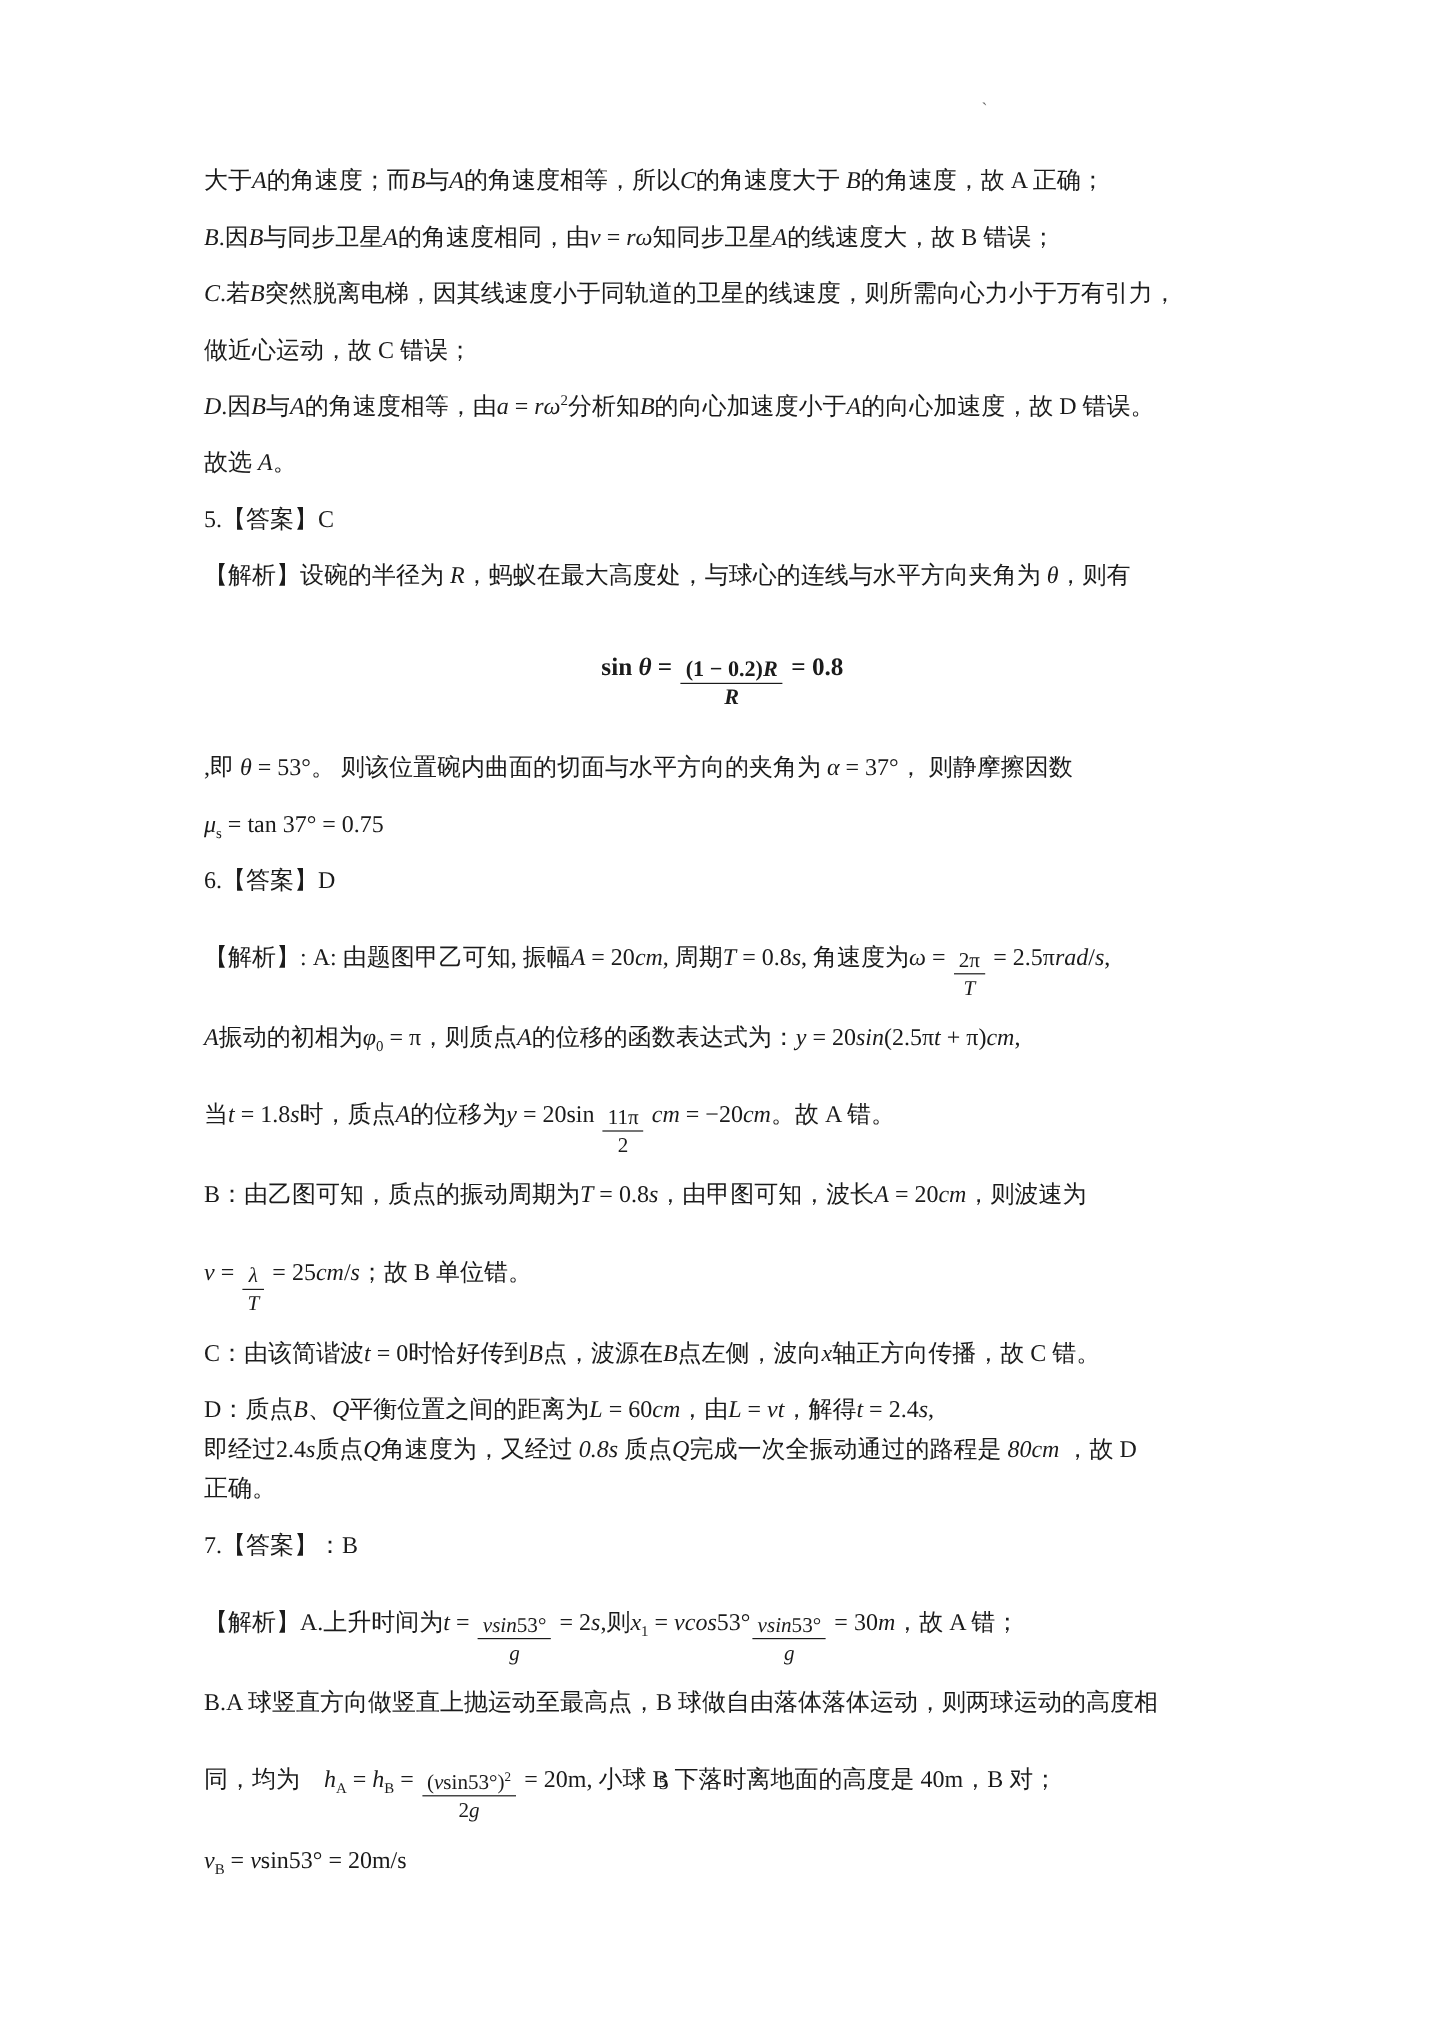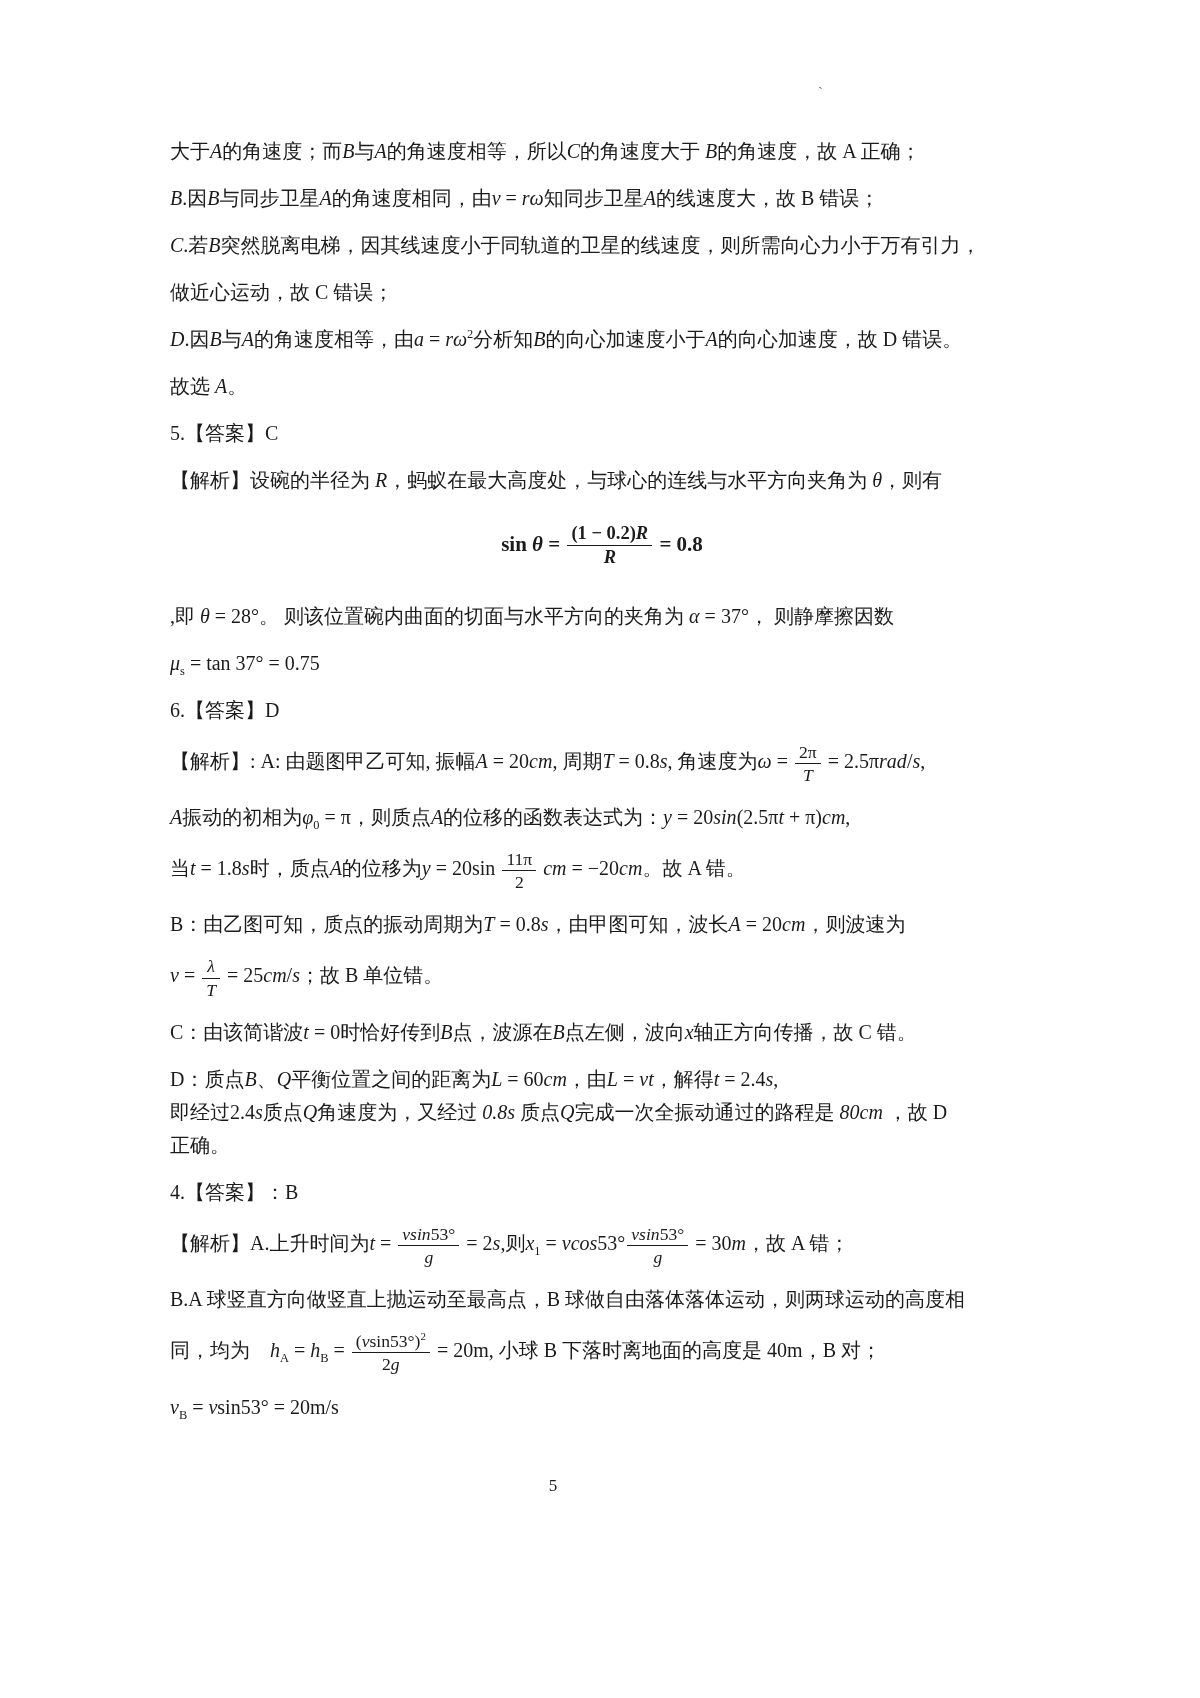--- a/index.html
+++ b/index.html
@@ -38,21 +38,21 @@
   }
   .it { font-style: italic; }
   sub, sup { font-size: 0.62em; line-height: 0; }
   .frac {
     display: inline-block;
     vertical-align: middle;
     text-align: center;
     line-height: 1.15;
     margin: 0 2px;
   }
-  .frac .fnum { display: block; padding: 0 4px 1px 4px; font-size: 0.88em; }
+  .frac .fnum { display: block; padding: 0 4px 1px 4px; font-size: 0.88em; margin-top: 24px; }
   .frac .fden { display: block; border-top: 1.3px solid #1b1b1b; padding: 1px 4px 0 4px; font-size: 0.88em; }
   .pagenum {
     position: absolute;
     left: 0; right: 94px;
     top: 1476px;
     text-align: center;
     font-size: 17px;
   }
   .stray {
     position: absolute;
@@ -70,32 +70,32 @@
   <div class="content">
       <div class="block"><span class="tx">大于</span><span class="it">A</span><span class="tx">的角速度；而</span><span class="it">B</span><span class="tx">与</span><span class="it">A</span><span class="tx">的角速度相等，所以</span><span class="it">C</span><span class="tx">的角速度大于 </span><span class="it">B</span><span class="tx">的角速度，故 A 正确；</span></div>
       <div class="block"><span class="it">B</span><span class="tx">.因</span><span class="it">B</span><span class="tx">与同步卫星</span><span class="it">A</span><span class="tx">的角速度相同，由</span><span class="it">v</span><span class="tx"> = </span><span class="it">rω</span><span class="tx">知同步卫星</span><span class="it">A</span><span class="tx">的线速度大，故 B 错误；</span></div>
       <div class="block"><span class="it">C</span><span class="tx">.若</span><span class="it">B</span><span class="tx">突然脱离电梯，因其线速度小于同轨道的卫星的线速度，则所需向心力小于万有引力，</span></div>
       <div class="block"><span class="tx">做近心运动，故 C 错误；</span></div>
       <div class="block"><span class="it">D</span><span class="tx">.因</span><span class="it">B</span><span class="tx">与</span><span class="it">A</span><span class="tx">的角速度相等，由</span><span class="it">a</span><span class="tx"> = </span><span class="it">rω</span><sup>2</sup><span class="tx">分析知</span><span class="it">B</span><span class="tx">的向心加速度小于</span><span class="it">A</span><span class="tx">的向心加速度，故 D 错误。</span></div>
       <div class="block"><span class="tx">故选 </span><span class="it">A</span><span class="tx">。</span></div>
       <div class="block"><span class="tx">5.【答案】C</span></div>
       <div class="block"><span class="tx">【解析】设碗的半径为 </span><span class="it">R</span><span class="tx">，蚂蚁在最大高度处，与球心的连线与水平方向夹角为 </span><span class="it">θ</span><span class="tx">，则有</span></div>
       <div class="block center"><span class="tx">sin </span><span class="it">θ</span><span class="tx"> = </span><span class="frac"><span class="fnum"><span class="tx">(1 − 0.2)</span><span class="it">R</span></span><span class="fden"><span class="it">R</span></span></span><span class="tx"> = 0.8</span></div>
-      <div class="block"><span class="tx">,即 </span><span class="it">θ</span><span class="tx"> = 28°。 则该位置碗内曲面的切面与水平方向的夹角为 </span><span class="it">α</span><span class="tx"> = 37°， 则静摩擦因数</span></div>
+      <div class="block"><span class="tx">,即 </span><span class="it">θ</span><span class="tx"> = 53°。 则该位置碗内曲面的切面与水平方向的夹角为 </span><span class="it">α</span><span class="tx"> = 37°， 则静摩擦因数</span></div>
       <div class="block"><span class="it">μ</span><sub>s</sub><span class="tx"> = tan 37° = 0.75</span></div>
       <div class="block"><span class="tx">6.【答案】D</span></div>
       <div class="block"><span class="tx">【解析】: A: 由题图甲乙可知, 振幅</span><span class="it">A</span><span class="tx"> = 20</span><span class="it">cm</span><span class="tx">, 周期</span><span class="it">T</span><span class="tx"> = 0.8</span><span class="it">s</span><span class="tx">, 角速度为</span><span class="it">ω</span><span class="tx"> = </span><span class="frac"><span class="fnum"><span class="tx">2π</span></span><span class="fden"><span class="it">T</span></span></span><span class="tx"> =  2.5π</span><span class="it">rad</span><span class="tx">/</span><span class="it">s</span><span class="tx">,</span></div>
       <div class="block"><span class="it">A</span><span class="tx">振动的初相为</span><span class="it">φ</span><sub>0</sub><span class="tx"> = π，则质点</span><span class="it">A</span><span class="tx">的位移的函数表达式为：</span><span class="it">y</span><span class="tx"> = 20</span><span class="it">sin</span><span class="tx">(2.5π</span><span class="it">t</span><span class="tx"> + π)</span><span class="it">cm</span><span class="tx">,</span></div>
       <div class="block"><span class="tx">当</span><span class="it">t</span><span class="tx"> = 1.8</span><span class="it">s</span><span class="tx">时，质点</span><span class="it">A</span><span class="tx">的位移为</span><span class="it">y</span><span class="tx"> = 20sin </span><span class="frac"><span class="fnum"><span class="tx">11π</span></span><span class="fden"><span class="tx">2</span></span></span><span class="it"> cm</span><span class="tx"> = −20</span><span class="it">cm</span><span class="tx">。故 A 错。</span></div>
       <div class="block"><span class="tx">B：由乙图可知，质点的振动周期为</span><span class="it">T</span><span class="tx"> = 0.8</span><span class="it">s</span><span class="tx">，由甲图可知，波长</span><span class="it">A</span><span class="tx"> = 20</span><span class="it">cm</span><span class="tx">，则波速为</span></div>
       <div class="block"><span class="it">v</span><span class="tx"> = </span><span class="frac"><span class="fnum"><span class="it">λ</span></span><span class="fden"><span class="it">T</span></span></span><span class="tx"> = 25</span><span class="it">cm</span><span class="tx">/</span><span class="it">s</span><span class="tx">；故 B 单位错。</span></div>
       <div class="block"><span class="tx">C：由该简谐波</span><span class="it">t</span><span class="tx"> = 0时恰好传到</span><span class="it">B</span><span class="tx">点，波源在</span><span class="it">B</span><span class="tx">点左侧，波向</span><span class="it">x</span><span class="tx">轴正方向传播，故 C 错。</span></div>
       <div class="block tight"><span class="tx">D：质点</span><span class="it">B</span><span class="tx">、</span><span class="it">Q</span><span class="tx">平衡位置之间的距离为</span><span class="it">L</span><span class="tx"> = 60</span><span class="it">cm</span><span class="tx">，由</span><span class="it">L</span><span class="tx"> = </span><span class="it">vt</span><span class="tx">，解得</span><span class="it">t</span><span class="tx"> = 2.4</span><span class="it">s</span><span class="tx">,</span></div>
       <div class="block tight"><span class="tx">即经过2.4</span><span class="it">s</span><span class="tx">质点</span><span class="it">Q</span><span class="tx">角速度为，又经过 </span><span class="it">0.8s</span><span class="tx"> 质点</span><span class="it">Q</span><span class="tx">完成一次全振动通过的路程是 </span><span class="it">80cm</span><span class="tx"> ，故 D</span></div>
       <div class="block"><span class="tx">正确。</span></div>
-      <div class="block"><span class="tx">4.【答案】：B</span></div>
+      <div class="block"><span class="tx">7.【答案】：B</span></div>
       <div class="block"><span class="tx">【解析】A.上升时间为</span><span class="it">t</span><span class="tx"> = </span><span class="frac"><span class="fnum"><span class="it">v</span><span class="it">sin</span><span class="tx">53°</span></span><span class="fden"><span class="it">g</span></span></span><span class="tx"> = 2</span><span class="it">s</span><span class="tx">,则</span><span class="it">x</span><sub>1</sub><span class="tx"> = </span><span class="it">vcos</span><span class="tx">53°</span><span class="frac"><span class="fnum"><span class="it">v</span><span class="it">sin</span><span class="tx">53°</span></span><span class="fden"><span class="it">g</span></span></span><span class="tx"> = 30</span><span class="it">m</span><span class="tx">，故 A 错；</span></div>
       <div class="block"><span class="tx">B.A 球竖直方向做竖直上抛运动至最高点，B 球做自由落体落体运动，则两球运动的高度相</span></div>
       <div class="block"><span class="tx">同，均为　</span><span class="it">h</span><sub>A</sub><span class="tx"> = </span><span class="it">h</span><sub>B</sub><span class="tx"> = </span><span class="frac"><span class="fnum"><span class="tx">(</span><span class="it">v</span><span class="tx">sin53°)</span><sup>2</sup></span><span class="fden"><span class="tx">2</span><span class="it">g</span></span></span><span class="tx"> = 20m, 小球 B 下落时离地面的高度是 40m，B 对；</span></div>
       <div class="block"><span class="it">v</span><sub>B</sub><span class="tx"> = </span><span class="it">v</span><span class="tx">sin53° = 20m/s</span></div>
     </div>
   <div class="pagenum">5</div>
 </div>
 
 </body></html>

